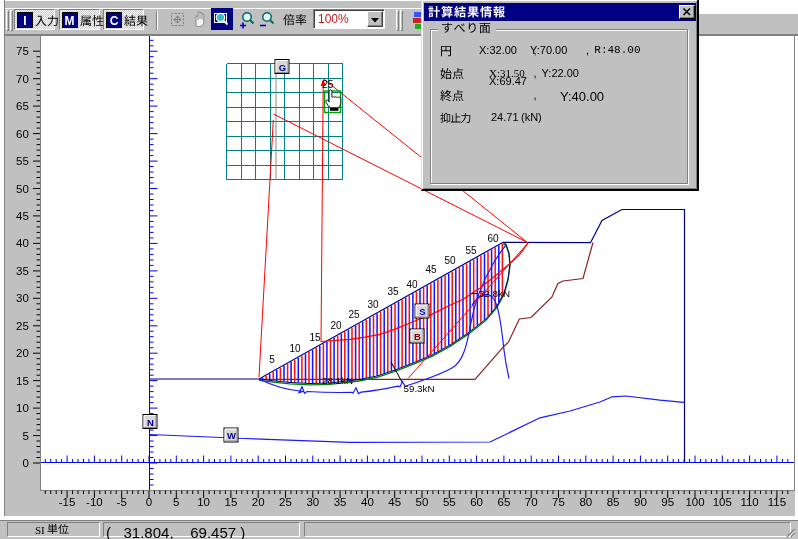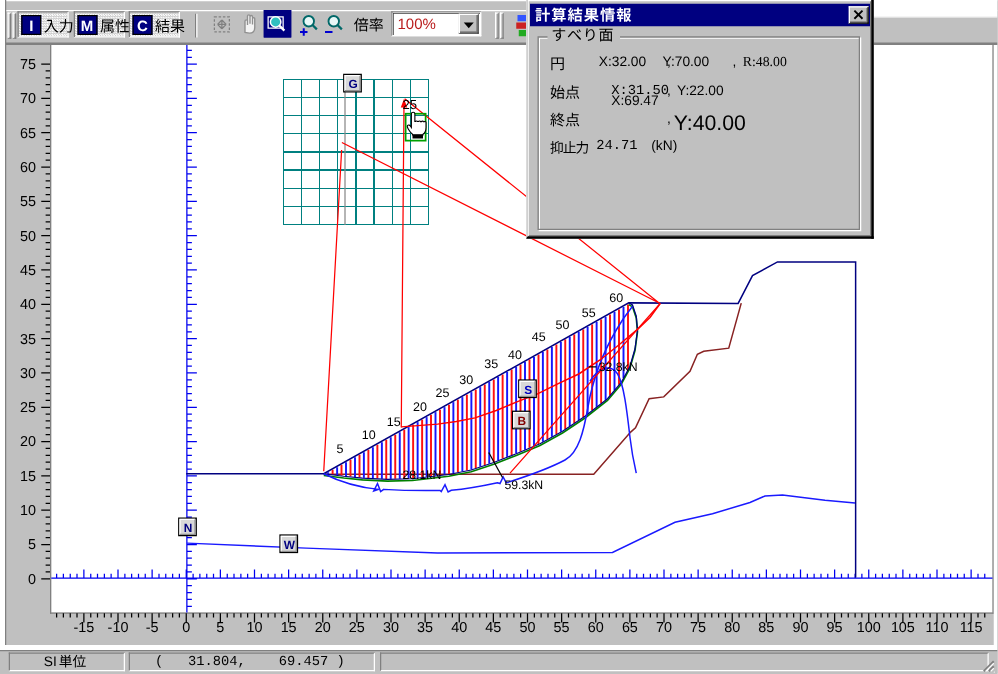--- a/index.html
+++ b/index.html
@@ -293,40 +293,40 @@
     <svg style="position:absolute;left:440px;top:87.0px" width="26" height="17" viewBox="0 -13.2 26 17">
       <path d="M6.768 -3.168C7.6080000000000005 -2.82 8.652000000000001 -2.208 9.204 -1.776L9.756 -2.4C9.192 -2.82 8.16 -3.396 7.308 -3.744ZM5.448 -0.888C7.08 -0.444 9.048 0.384 10.116 1.02L10.644 0.312C9.552 -0.28800000000000003 7.596 -1.104 5.988 -1.536ZM3.576 -3.096C3.888 -2.388 4.2 -1.476 4.32 -0.876L5.0040000000000004 -1.116C4.884 -1.704 4.572 -2.616 4.236 -3.3000000000000003ZM1.092 -3.216C0.9480000000000001 -2.16 0.708 -1.092 0.3 -0.36C0.504 -0.28800000000000003 0.852 -0.12 1.02 -0.012C1.4040000000000001 -0.78 1.704 -1.944 1.86 -3.084ZM6.828 -8.028H9.552C9.192 -7.332 8.712 -6.696 8.148 -6.132000000000001C7.596 -6.696 7.128 -7.32 6.78 -7.968ZM0.40800000000000003 -4.704 0.492 -3.888 2.376 -4.008V0.984H3.18V-4.056L4.128 -4.116C4.212 -3.876 4.284 -3.66 4.332 -3.468L4.896 -3.72C5.0520000000000005 -3.552 5.22 -3.336 5.292 -3.18C6.288 -3.612 7.272 -4.224 8.148 -4.992C9.036 -4.164 10.044 -3.48 11.088000000000001 -3.036C11.22 -3.2640000000000002 11.484 -3.6 11.688 -3.7800000000000002C10.644 -4.164 9.624 -4.788 8.748 -5.556C9.576 -6.396 10.272 -7.392 10.74 -8.544L10.188 -8.868L10.02 -8.832H7.332C7.548 -9.204 7.728 -9.576 7.896 -9.936L7.008 -10.08C6.5520000000000005 -8.988 5.676 -7.6080000000000005 4.392 -6.6000000000000005C4.5840000000000005 -6.48 4.872 -6.216 5.016 -6.024C5.496 -6.42 5.916 -6.852 6.276 -7.308C6.648000000000001 -6.696 7.08 -6.12 7.5600000000000005 -5.5920000000000005C6.768 -4.92 5.868 -4.368 4.944 -3.984C4.752 -4.62 4.332 -5.496 3.9 -6.18L3.2640000000000002 -5.916C3.468 -5.5920000000000005 3.66 -5.22 3.8280000000000003 -4.836L2.04 -4.764C2.856 -5.82 3.7680000000000002 -7.224 4.452 -8.364L3.696 -8.712C3.372 -8.064 2.94 -7.296 2.46 -6.5520000000000005C2.2800000000000002 -6.792 2.028 -7.0680000000000005 1.764 -7.344C2.208 -8.004 2.724 -8.964 3.132 -9.756L2.34 -10.08C2.088 -9.408 1.6560000000000001 -8.508000000000001 1.272 -7.836L0.912 -8.148L0.456 -7.548C1.008 -7.056 1.6320000000000001 -6.372 2.004 -5.844C1.74 -5.436 1.464 -5.0520000000000005 1.212 -4.728Z M14.844 -5.58H21.12V-3.432H14.844ZM16.08 -1.536C16.236 -0.756 16.332 0.252 16.332 0.852L17.244 0.732C17.232 0.156 17.112000000000002 -0.84 16.932000000000002 -1.608ZM18.564 -1.524C18.912 -0.78 19.272 0.228 19.404 0.8280000000000001L20.28 0.6C20.136000000000003 0.0 19.752 -0.972 19.38 -1.704ZM21.012 -1.62C21.612000000000002 -0.864 22.284 0.20400000000000001 22.560000000000002 0.864L23.412 0.504C23.112000000000002 -0.156 22.416 -1.176 21.816000000000003 -1.932ZM14.124 -1.86C13.752 -0.972 13.14 0.0 12.504 0.552L13.32 0.9480000000000001C13.98 0.312 14.592 -0.6960000000000001 14.975999999999999 -1.6320000000000001ZM13.992 -6.432V-2.592H22.02V-6.432H18.36V-7.956H22.92V-8.808H18.36V-10.08H17.46V-6.432Z" fill="#000" fill-opacity="1.0"></path>
     </svg>
     <svg style="position:absolute;left:440px;top:110.1px" width="33" height="16" viewBox="0 -12.1 33 16">
       <path d="M3.267 -1.1989999999999998 3.6409999999999996 -0.45099999999999996C4.4879999999999995 -0.7809999999999999 5.555 -1.232 6.566999999999999 -1.672L6.391 -2.376L4.906 -1.793V-7.502C5.709 -7.843 6.5889999999999995 -8.25 7.26 -8.679L6.577999999999999 -9.251C6.1049999999999995 -8.854999999999999 5.2909999999999995 -8.415 4.532 -8.062999999999999L4.114 -8.173V-1.496ZM6.731999999999999 -7.898V0.8799999999999999H7.523999999999999V-7.1499999999999995H9.394V-1.4189999999999998C9.394 -1.276 9.35 -1.2209999999999999 9.206999999999999 -1.21C9.052999999999999 -1.21 8.58 -1.21 8.03 -1.232C8.151 -1.012 8.272 -0.6599999999999999 8.315999999999999 -0.429C9.042 -0.429 9.514999999999999 -0.43999999999999995 9.801 -0.583C10.109 -0.726 10.197 -0.979 10.197 -1.408V-7.898ZM1.837 -9.229V-7.018H0.473V-6.247999999999999H1.837V-3.9269999999999996L0.308 -3.465L0.517 -2.673L1.837 -3.102V-0.077C1.837 0.077 1.7819999999999998 0.121 1.65 0.121C1.518 0.132 1.089 0.132 0.616 0.10999999999999999C0.715 0.34099999999999997 0.825 0.6819999999999999 0.847 0.8799999999999999C1.551 0.8909999999999999 1.9689999999999999 0.858 2.2329999999999997 0.726C2.508 0.605 2.6069999999999998 0.374 2.6069999999999998 -0.077V-3.355L3.795 -3.751L3.6849999999999996 -4.51L2.6069999999999998 -4.1579999999999995V-6.247999999999999H3.7729999999999997V-7.018H2.6069999999999998V-9.229Z M12.267999999999999 -6.808999999999999V-0.484H10.738999999999999V0.32999999999999996H20.639V-0.484H16.546999999999997V-4.7299999999999995H20.155V-5.555H16.546999999999997V-9.206999999999999H15.689V-0.484H13.114999999999998V-6.808999999999999Z M24.909999999999997 -9.218V-7.3149999999999995V-6.842H21.313V-5.994999999999999H24.866C24.701 -3.9269999999999996 23.974999999999998 -1.507 20.982999999999997 0.27499999999999997C21.192 0.418 21.488999999999997 0.726 21.621 0.9239999999999999C24.822 -1.023 25.57 -3.707 25.723999999999997 -5.994999999999999H29.497C29.276999999999997 -2.112 29.034999999999997 -0.5499999999999999 28.638999999999996 -0.176C28.506999999999998 -0.033 28.363999999999997 0.0 28.133 0.0C27.857999999999997 0.0 27.153999999999996 -0.011 26.394999999999996 -0.077C26.56 0.16499999999999998 26.659 0.528 26.680999999999997 0.7699999999999999C27.363 0.8029999999999999 28.067 0.825 28.441 0.7919999999999999C28.869999999999997 0.748 29.122999999999998 0.6709999999999999 29.387 0.34099999999999997C29.881999999999998 -0.19799999999999998 30.101999999999997 -1.8479999999999999 30.354999999999997 -6.401999999999999C30.366 -6.523 30.376999999999995 -6.842 30.376999999999995 -6.842H25.767999999999997V-7.3149999999999995V-9.218Z" fill="#000" fill-opacity="1.0"></path>
     </svg>
     <div style="font-family:'Liberation Sans';font-size:11px;color:#000;position:absolute;white-space:pre;left:479px;top:44.2px">X:32.00</div>
     <div style="font-family:'Liberation Sans';font-size:11px;color:#000;position:absolute;white-space:pre;left:533.5px;top:44.2px">,</div>
     <div style="font-family:'Liberation Sans';font-size:11px;color:#000;position:absolute;white-space:pre;left:530px;top:44.2px">Y:70.00</div>
     <div style="font-family:'Liberation Sans';font-size:11px;color:#000;position:absolute;white-space:pre;left:586px;top:44.2px">,</div>
-    <div style="font-family:Liberation Serif, serif;font-size:11px;color:#000;position:absolute;white-space:pre;left:594.3px;top:44.2px">R:48.00</div>
-    <div style="font-family:Liberation Mono, monospace;font-size:11px;color:#000;position:absolute;white-space:pre;left:489px;top:66.9px">X:31.50</div>
+    <div style="font-family:Liberation Mono, monospace;font-size:11px;color:#000;position:absolute;white-space:pre;left:594.3px;top:44.2px">R:48.00</div>
+    <div style="font-family:Liberation Serif, serif;font-size:11px;color:#000;position:absolute;white-space:pre;left:489px;top:66.9px">X:31.50</div>
     <div style="font-family:'Liberation Sans';font-size:11px;color:#000;position:absolute;white-space:pre;left:533.5px;top:66.9px">,</div>
     <div style="font-family:'Liberation Sans';font-size:11px;color:#000;position:absolute;white-space:pre;left:541.6px;top:66.9px">Y:22.00</div>
     <div style="font-family:'Liberation Sans';font-size:11px;color:#000;position:absolute;white-space:pre;left:489px;top:75px">X:69.47</div>
     <div style="font-family:'Liberation Sans';font-size:11px;color:#000;position:absolute;white-space:pre;left:533.5px;top:89.2px">,</div>
-    <div style="font-family:'Liberation Sans';font-size:17px;color:#000;position:absolute;white-space:pre;left:539px;top:89.2px">Y:40.00</div>
-    <div style="font-family:Liberation Mono, monospace;font-size:11px;color:#000;position:absolute;white-space:pre;left:477px;top:111.2px">24.71</div>
+    <div style="font-family:'Liberation Sans';font-size:13px;color:#000;position:absolute;white-space:pre;left:560px;top:89.2px">Y:40.00</div>
+    <div style="font-family:Liberation Sans, sans-serif;font-size:11px;color:#000;position:absolute;white-space:pre;left:491px;top:111.2px">24.71</div>
     <div style="font-family:'Liberation Sans';font-size:11px;color:#000;position:absolute;white-space:pre;left:521px;top:111.2px">(kN)</div>
 <div style="position:absolute;left:0;top:516px;width:798px;height:23px;background:#c0c0c0"></div>
     <div style="position:absolute;left:0;top:516px;width:798px;height:4px;background:#fff"></div>
     <div style="position:absolute;left:0;top:520px;width:798px;height:1px;background:#808080"></div>
     <div style="position:absolute;left:7px;top:522px;width:93px;height:15px;background:#c0c0c0;border:1px solid;border-color:#808080 #fff #fff #808080"></div>
     <div style="position:absolute;left:103px;top:522px;width:197px;height:15px;background:#c0c0c0;border:1px solid;border-color:#808080 #fff #fff #808080"></div>
     <div style="position:absolute;left:304px;top:522px;width:487px;height:15px;background:#c0c0c0;border:1px solid;border-color:#808080 #fff #fff #808080"></div>
-    <div style="position:absolute;left:35px;top:523.5px;font-family:Liberation Sans, sans-serif;font-size:11px">SI</div>
+    <div style="position:absolute;left:35px;top:523.5px;font-family:Liberation Serif, serif;font-size:11px">SI</div>
     <svg style="position:absolute;left:47px;top:520.9px" width="24" height="16" viewBox="0 -12.1 24 16">
       <path d="M2.431 -4.752H5.0489999999999995V-3.5639999999999996H2.431ZM5.896 -4.752H8.635V-3.5639999999999996H5.896ZM2.431 -6.5889999999999995H5.0489999999999995V-5.412H2.431ZM5.896 -6.5889999999999995H8.635V-5.412H5.896ZM8.546999999999999 -9.229C8.272 -8.635 7.787999999999999 -7.821 7.380999999999999 -7.281999999999999H5.379L6.05 -7.5569999999999995C5.907 -8.019 5.5 -8.722999999999999 5.137 -9.251L4.3999999999999995 -8.975999999999999C4.752 -8.448 5.114999999999999 -7.744 5.258 -7.281999999999999H2.8489999999999998L3.432 -7.579C3.223 -8.019 2.739 -8.668 2.31 -9.129999999999999L1.617 -8.811C2.002 -8.349 2.4419999999999997 -7.710999999999999 2.651 -7.281999999999999H1.628V-2.871H5.0489999999999995V-1.859H0.594V-1.089H5.0489999999999995V0.8909999999999999H5.896V-1.089H10.439V-1.859H5.896V-2.871H9.471V-7.281999999999999H8.305C8.679 -7.765999999999999 9.086 -8.382 9.437999999999999 -8.931999999999999Z M15.521 -5.423C15.928 -3.96 16.269 -2.046 16.346 -0.9349999999999999L17.149 -1.111C17.061 -2.1999999999999997 16.676 -4.092 16.258 -5.555ZM14.619 -7.0729999999999995V-6.292H21.34V-7.0729999999999995H18.304V-9.107999999999999H17.479V-7.0729999999999995ZM14.344 -0.418V0.363H21.615000000000002V-0.418H18.964C19.47 -1.793 20.042 -3.8609999999999998 20.427 -5.489L19.536 -5.643C19.25 -4.059 18.667 -1.815 18.161 -0.418ZM14.047 -9.206999999999999C13.398 -7.545999999999999 12.331 -5.917999999999999 11.22 -4.872999999999999C11.363 -4.675 11.605 -4.2459999999999996 11.682 -4.048C12.1 -4.465999999999999 12.507 -4.949999999999999 12.903 -5.489V0.847H13.695V-6.688C14.123999999999999 -7.414 14.52 -8.184 14.828 -8.965Z" fill="#000" fill-opacity="1.0"></path>
     </svg>
-    <div style="position:absolute;left:124px;top:523.5px;font-family:Liberation Mono, monospace;font-size:11px;white-space:pre">(   31.804,    69.457 )</div>
+    <div style="position:absolute;left:106px;top:523.5px;font-family:Liberation Sans, sans-serif;font-size:15px;white-space:pre">(   31.804,    69.457 )</div>
     <svg style="position:absolute;left:782px;top:524px" width="14" height="14">
       <path d="M13,13 L13,13" stroke="#808080" stroke-width="1.6"></path>
       <path d="M14.6,13 L13,14.6" stroke="#fff" stroke-width="0.9"></path>
       <path d="M9,13 L13,9" stroke="#808080" stroke-width="1.6"></path>
       <path d="M10.6,13 L13,10.6" stroke="#fff" stroke-width="0.9"></path>
       <path d="M5,13 L13,5" stroke="#808080" stroke-width="1.6"></path>
       <path d="M6.6,13 L13,6.6" stroke="#fff" stroke-width="0.9"></path>
     </svg>
 </div>
 </body></html>

